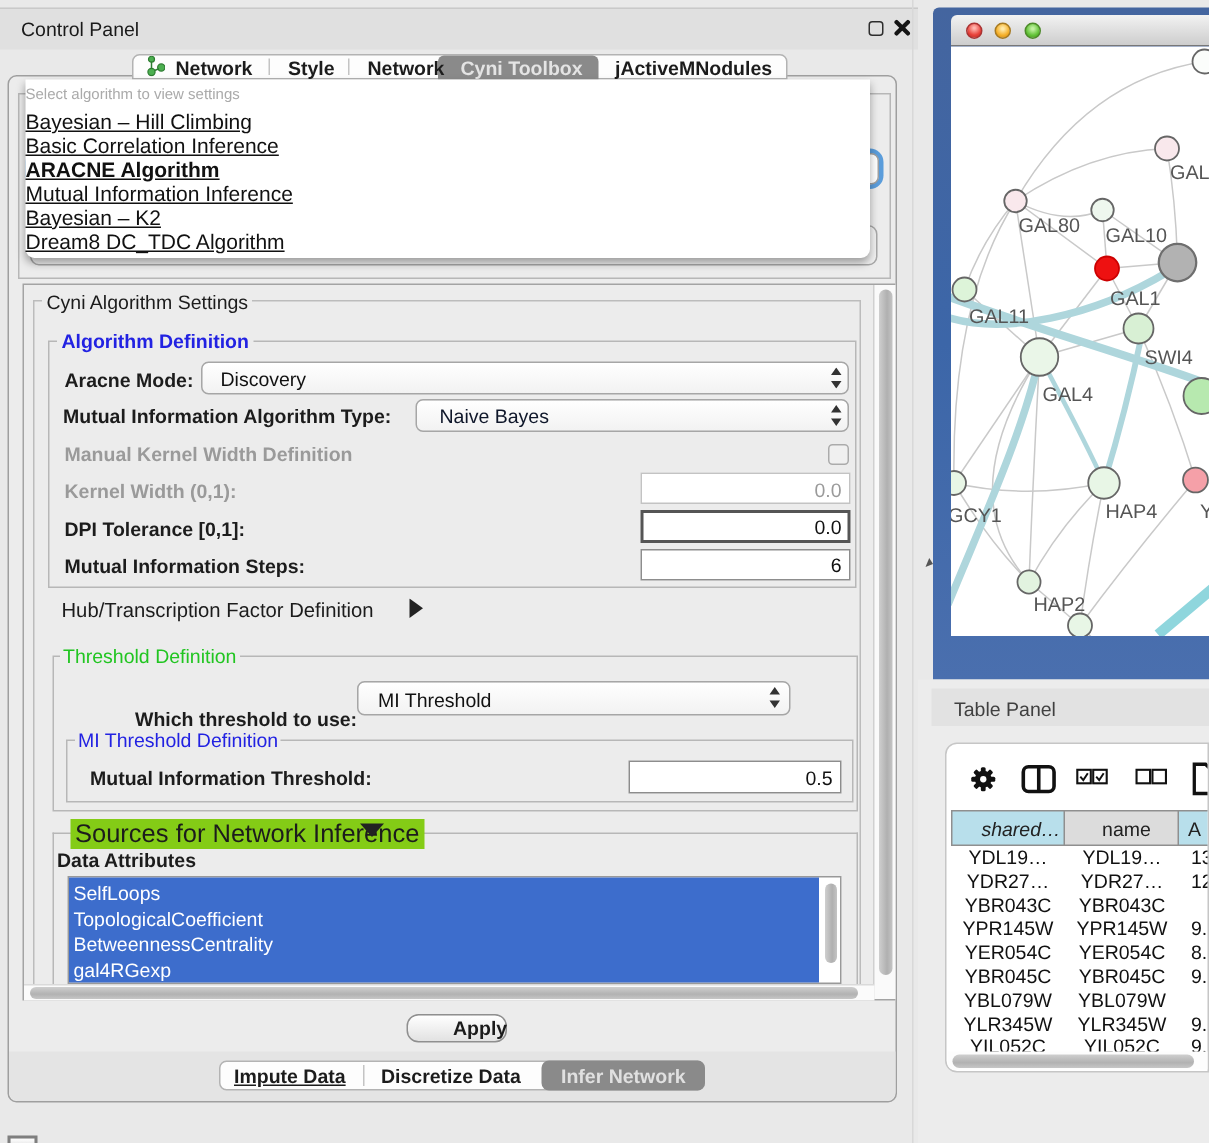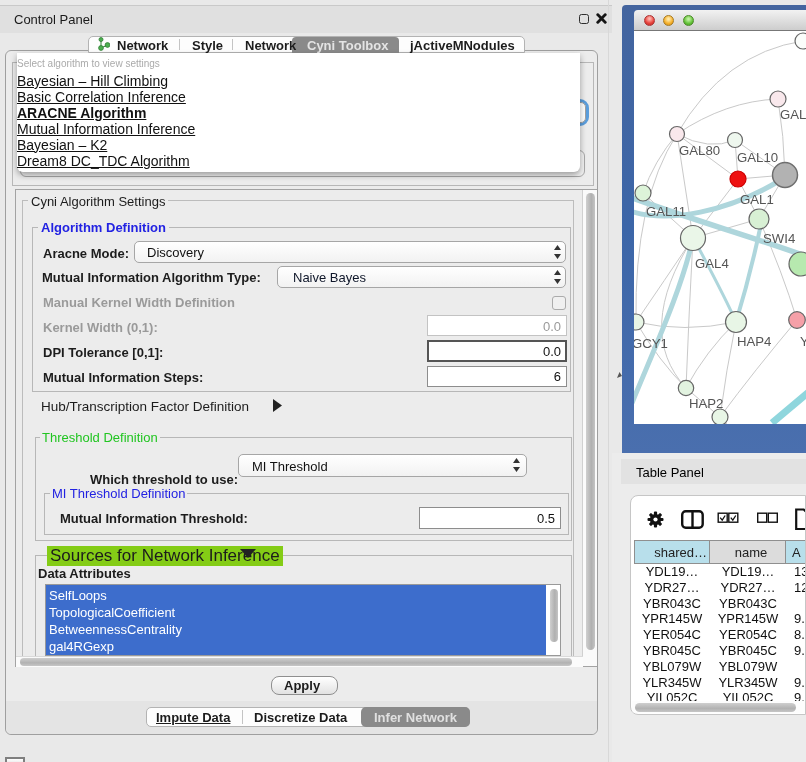--- a/index.html
+++ b/index.html
@@ -118,21 +118,21 @@
 <div class="abs lbl" style="left:38px;top:566px;">Data Attributes</div>
 
 <div class="abs" style="left:45px;top:584px;width:516px;height:72px;background:#fff;border:1px solid #999;"></div>
 <div class="abs" style="left:46px;top:585px;width:500px;height:70px;background:#3d6dcc;"></div>
 <div class="abs" style="left:49px;top:586.5px;font-size:13px;color:#fff;line-height:17.2px;">SelfLoops<br>TopologicalCoefficient<br>BetweennessCentrality<br>gal4RGexp</div>
 <div class="abs" style="left:550px;top:589px;width:8px;height:53px;border-radius:5px;background:linear-gradient(90deg,#cfcfcf,#b0b0b0 60%,#c4c4c4);"></div>
 <div class="abs" style="left:16px;top:656px;width:567px;height:11px;background:#fbfbfb;border-top:1px solid #dadada;"></div>
 <div class="abs" style="left:20px;top:658px;width:552px;height:8px;border-radius:4px;background:linear-gradient(#cfcfcf,#b2b2b2 60%,#c6c6c6);"></div>
 
 <div class="abs" style="left:271px;top:676px;width:67px;height:19px;border-radius:8px;background:linear-gradient(#ffffff,#e2e2e2);border:1px solid #8f8f8f;"></div>
-<div class="abs lbl" style="left:284px;top:678px;">Apply</div>
+<div class="abs lbl" style="left:302px;top:678px;">Apply</div>
 
 <div class="abs" style="left:6px;top:701px;width:591px;height:33px;background:#e4e4e4;border-radius:0 0 6px 6px;"></div>
 <div class="abs" style="left:146px;top:707px;width:324px;height:20px;background:#fdfdfd;border:1px solid #b3b3b3;border-radius:5px;"></div>
 <div class="abs" style="left:361px;top:707px;width:109px;height:20px;background:#8a8a8a;border-radius:5px;"></div>
 <div class="abs" style="left:242px;top:710px;width:1px;height:14px;background:#c4c4c4;"></div>
 <div class="abs lbl" style="left:156px;top:710px;text-decoration:underline;">Impute Data</div>
 <div class="abs lbl" style="left:254px;top:710px;">Discretize Data</div>
 <div class="abs lbl" style="left:374px;top:710px;color:#e0e0e0;">Infer Network</div>
 
 <div class="abs" style="left:5px;top:757px;width:20px;height:10px;border:2px solid #7f7f7f;background:linear-gradient(#fff,#ddd);"></div>
@@ -217,21 +217,21 @@
     <text x="61" y="236.5">GAL4</text>
     <text x="-2" y="317">GCY1</text>
     <text x="103" y="314.5">HAP4</text>
     <text x="166" y="314.5">YM</text>
     <text x="55" y="376.5">HAP2</text>
   </g>
 </svg>
 
 <div class="abs" style="left:612px;top:453px;width:194px;height:309px;background:#ececec;"></div>
 <div class="abs" style="left:621px;top:459px;width:185px;height:25px;background:#e2e2e2;"></div>
-<div class="abs" style="left:636px;top:465px;font-size:13px;color:#000000;">Table Panel</div>
+<div class="abs" style="left:636px;top:465px;font-size:13px;color:#404040;">Table Panel</div>
 
 <div class="abs" style="left:630px;top:495px;width:176px;height:220px;background:#fff;border:1px solid #c6c6c6;border-radius:8px 0 0 8px;overflow:hidden;">
 
   <svg class="abs" style="left:0;top:3px;" width="176" height="36" viewBox="0 0 176 36">
     <g fill="#111">
       <g transform="translate(24.5,20.5)">
         <rect x="-1.6" y="-8" width="3.2" height="16" rx="1"></rect>
         <rect x="-1.6" y="-8" width="3.2" height="16" rx="1" transform="rotate(45)"></rect>
         <rect x="-1.6" y="-8" width="3.2" height="16" rx="1" transform="rotate(90)"></rect>
         <rect x="-1.6" y="-8" width="3.2" height="16" rx="1" transform="rotate(135)"></rect>
@@ -248,21 +248,21 @@
       <path d="M99.8 18.7 l2 2.4 3-4.6" stroke-width="1.3"></path>
       <rect x="126.7" y="14.2" width="9" height="9"></rect>
       <rect x="137.3" y="14.2" width="9" height="9"></rect>
     </g>
     <path d="M165.2 10.5 h7.5 l6 6 v13.5 h-13.5 Z" fill="#fff" stroke="#111" stroke-width="2.2"></path>
   </svg>
 
   <div class="abs" style="left:3px;top:44px;width:76px;height:24px;background:#b8dfeb;border:1px solid #8f8f8f;"></div>
   <div class="abs" style="left:79px;top:44px;width:76px;height:24px;background:#dcdcdc;border:1px solid #8f8f8f;border-left:none;"></div>
   <div class="abs" style="left:155px;top:44px;width:21px;height:24px;background:#b8dfeb;border:1px solid #8f8f8f;border-left:none;"></div>
-  <div class="abs" style="left:3px;top:49px;width:73px;text-align:right;font-size:13px;color:#222;">shared…</div>
+  <div class="abs" style="left:3px;top:49px;width:73px;text-align:right;font-size:13px;color:#222;font-style:italic;">shared…</div>
   <div class="abs" style="left:79px;top:49px;width:82px;text-align:center;font-size:13px;color:#222;">name</div>
   <div class="abs" style="left:161px;top:49px;font-size:13px;color:#222;">A</div>
 
   <div class="abs" style="left:3px;top:68px;width:76px;text-align:center;font-size:13px;color:#111;line-height:15.8px;">YDL19…<br>YDR27…<br>YBR043C<br>YPR145W<br>YER054C<br>YBR045C<br>YBL079W<br>YLR345W<br>YIL052C</div>
   <div class="abs" style="left:79px;top:68px;width:76px;text-align:center;font-size:13px;color:#111;line-height:15.8px;">YDL19…<br>YDR27…<br>YBR043C<br>YPR145W<br>YER054C<br>YBR045C<br>YBL079W<br>YLR345W<br>YIL052C</div>
   <div class="abs" style="left:163px;top:68px;width:14px;font-size:13px;color:#111;line-height:15.8px;">13<br>12<br><br>9.<br>8.<br>9.<br><br>9.<br>9.</div>
 
   <div class="abs" style="left:1px;top:205px;width:174px;height:12px;background:#fdfdfd;"></div>
   <div class="abs" style="left:4px;top:207px;width:161px;height:9px;border-radius:4.5px;background:linear-gradient(#cfcfcf,#b2b2b2 60%,#c6c6c6);"></div>
 </div>

